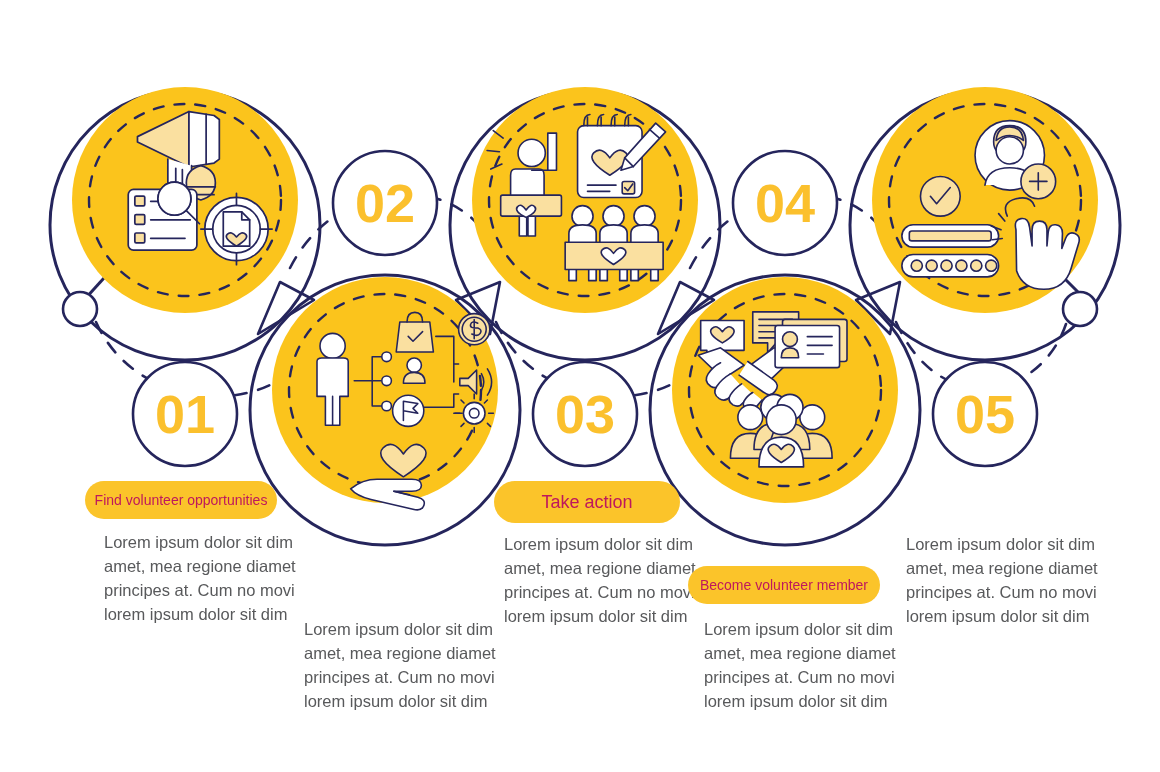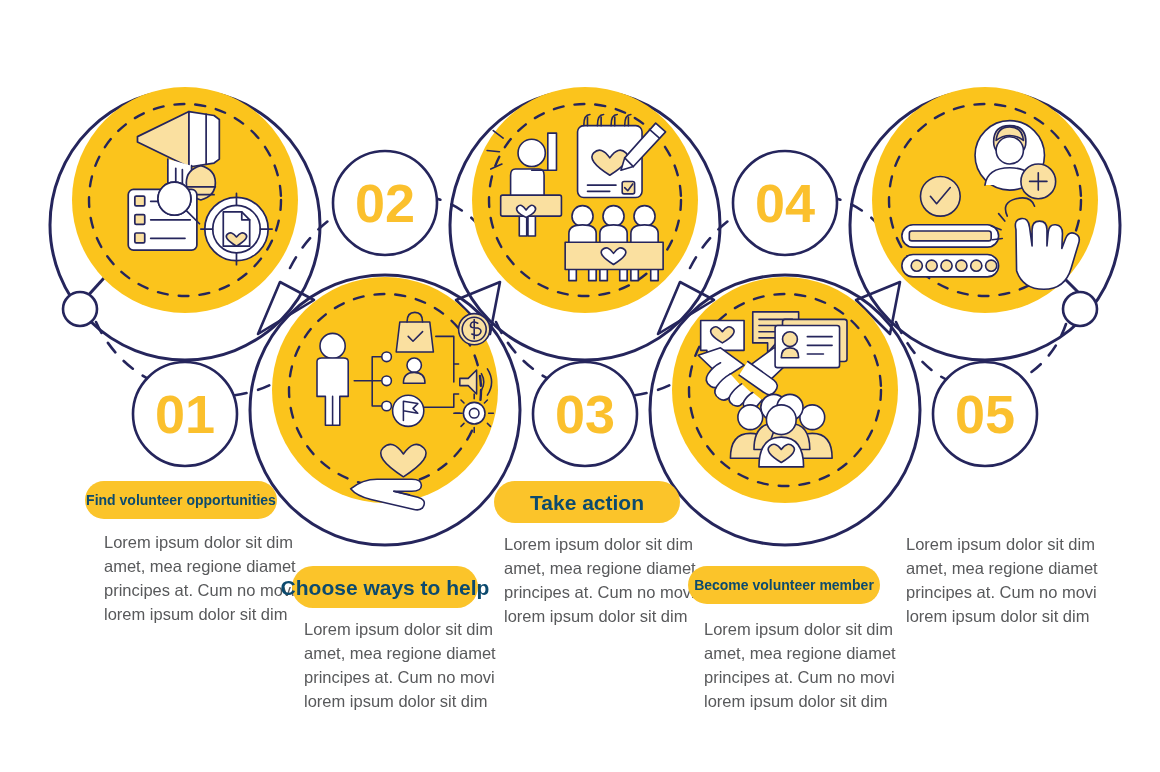--- a/index.html
+++ b/index.html
@@ -9,31 +9,30 @@
     font-family:"Liberation Sans","DejaVu Sans",sans-serif;
     -webkit-font-smoothing:antialiased;
   }
   #stage{position:relative;width:1040px;height:772px;background:#fff;}
   #art{position:absolute;inset:0;}
   .txtlayer{position:absolute;inset:0;}
 
   .pill{
     position:absolute;
     background:#FBC42A;
-    color:#0c4a6e;
+    color:#be185d;
     border-radius:40px;
     display:flex;align-items:center;justify-content:center;
     text-align:left;
     line-height:1;
     white-space:nowrap;
     box-sizing:border-box;
-    font-weight:bold;
   }
   .pill.small{font-size:14px;}
-  .pill.big{font-size:21px;}
+  .pill.big{font-size:18px;}
 
   .body-text{
     position:absolute;
     color:#58595B;
     font-size:16.5px;
     line-height:24px;
     margin-left:16px;
   }
 </style>
 </head>
@@ -321,21 +320,20 @@
     <text class="num" x="185" y="414" text-anchor="middle" dominant-baseline="central" font-family="Liberation Sans, sans-serif" font-size="54" font-weight="bold" fill="#FBC02D">01</text>
     <text class="num" x="585" y="414" text-anchor="middle" dominant-baseline="central" font-family="Liberation Sans, sans-serif" font-size="54" font-weight="bold" fill="#FBC02D">03</text>
     <text class="num" x="985" y="414" text-anchor="middle" dominant-baseline="central" font-family="Liberation Sans, sans-serif" font-size="54" font-weight="bold" fill="#FBC02D">05</text>
   </svg>
 
   <div class="txtlayer">
 
     <div class="pill small" style="left:85px;top:481px;width:192px;height:38px;">Find volunteer opportunities</div>
     <div class="body-text" style="left:88px;top:530px;width:200px;">Lorem ipsum dolor sit dim amet, mea regione diamet principes at. Cum no movi lorem ipsum dolor sit dim</div>
 
-    <div class="pill big" style="left:292px;top:566px;width:186px;height:42px;">Choose ways to help</div>
     <div class="body-text" style="left:288px;top:617px;width:200px;">Lorem ipsum dolor sit dim amet, mea regione diamet principes at. Cum no movi lorem ipsum dolor sit dim</div>
 
     <div class="pill big" style="left:494px;top:481px;width:186px;height:42px;">Take action</div>
     <div class="body-text" style="left:488px;top:532px;width:200px;">Lorem ipsum dolor sit dim amet, mea regione diamet principes at. Cum no movi lorem ipsum dolor sit dim</div>
 
     <div class="pill small" style="left:688px;top:566px;width:192px;height:38px;">Become volunteer member</div>
     <div class="body-text" style="left:688px;top:617px;width:200px;">Lorem ipsum dolor sit dim amet, mea regione diamet principes at. Cum no movi lorem ipsum dolor sit dim</div>
 
     <div class="body-text" style="left:890px;top:532px;width:200px;">Lorem ipsum dolor sit dim amet, mea regione diamet principes at. Cum no movi lorem ipsum dolor sit dim</div>
   </div>

